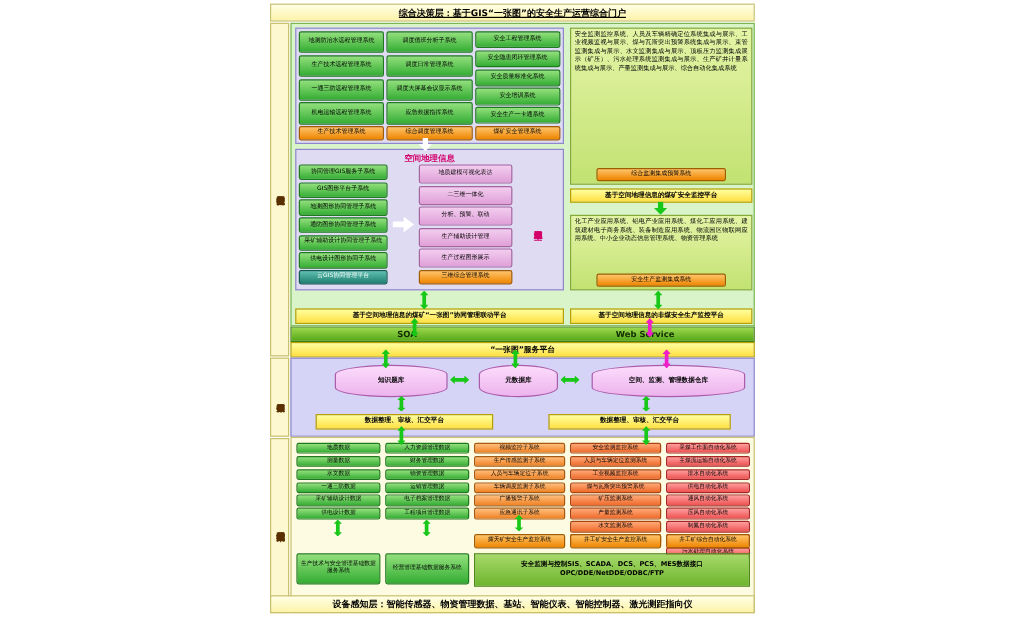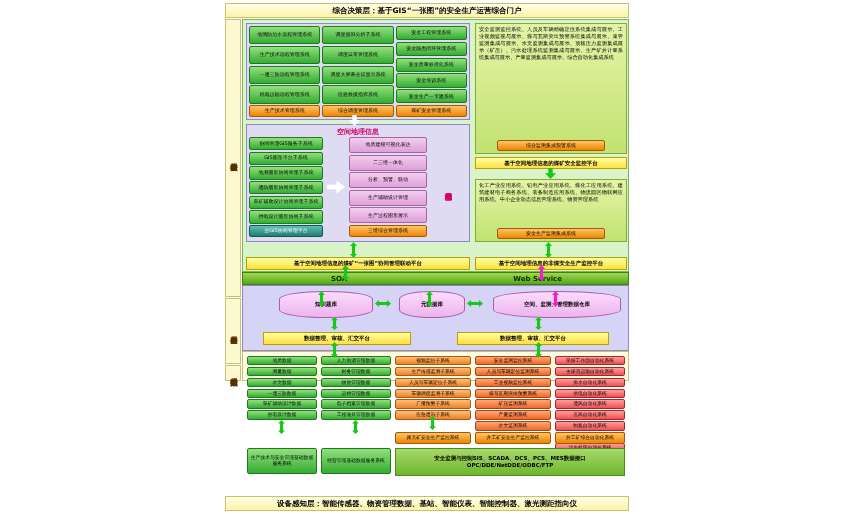--- a/index.html
+++ b/index.html
@@ -1,22 +1,22 @@
 <!DOCTYPE html>
 <html><head>
 <meta charset="utf-8">
 <style>
   *{margin:0;padding:0;box-sizing:border-box;}
   html,body{width:856px;height:514px;}
   body{background:#fff;font-family:"DejaVu Sans","Liberation Sans",sans-serif;position:relative;color:#000;overflow:hidden;}
   .stage{position:absolute;left:225px;top:3px;width:404px;height:508px;}
   .banner{position:absolute;left:0;width:100%;height:15px;background:linear-gradient(#ffffe6,#fdf3a8);border:1px solid #c9c070;display:flex;align-items:center;justify-content:center;font-size:7.5px;font-weight:bold;}
-  .banner.top{top:0;}
+  .banner.top{top:0;text-decoration:underline;}
   .banner.bot{bottom:0;}
-  .main{position:absolute;top:16px;left:0;width:100%;height:362px;display:flex;}
+  .main{position:absolute;top:16px;left:0;width:100%;height:492px;display:flex;}
   .labels{width:16px;display:flex;flex-direction:column;margin-right:1px;}
   .vlabel{background:#fdf8cf;border:1px solid #c9c070;display:flex;align-items:center;justify-content:center;writing-mode:vertical-lr;text-orientation:upright;font-weight:bold;font-size:7px;color:#5a3000;line-height:1;}
   .vlabel+.vlabel{margin-top:1px;}
   .vl1{flex:0 0 278px;}
   .vl2{flex:0 0 66px;}
   .vl3{flex:1;}
   .content{flex:1;position:relative;display:flex;flex-direction:column;}
   .layer1{position:relative;flex:0 0 253px;background:#d8f4c8;border:1px solid #7cb653;}
   .soa{flex:0 0 13px;background:linear-gradient(#9ed84f,#55a818);border:1px solid #417f12;display:flex;align-items:center;font-size:7px;font-weight:bold;color:#102c00;}
   .soa-l{margin-left:88px;}
@@ -182,20 +182,21 @@
         <div class="sarrow sa-down green" style="left:302px;top:148px;"></div>
         <div class="darrow" style="left:107px;top:222px;"></div>
         <div class="darrow" style="left:302px;top:222px;"></div>
       </div>
 
       <div class="soa">
         <span class="soa-l">SOA</span>
         <span class="soa-r">Web Service</span>
       </div>
 
+      <div class="ybar svcbar">“一张图”服务平台</div>
 
       <div class="storage">
         <div class="cyl cyl1">知识题库</div>
         <div class="cyl cyl2">元数据库</div>
         <div class="cyl cyl3">空间、监测、管理数据仓库</div>
         <div class="ybar splat plat1">数据整理、审核、汇交平台</div>
         <div class="ybar splat plat2">数据整理、审核、汇交平台</div>
         <div class="darrow h" style="left:132px;top:14px;"></div>
         <div class="darrow h" style="left:224px;top:14px;"></div>
         <div class="darrow" style="left:88px;top:31px;height:13px;"></div>

